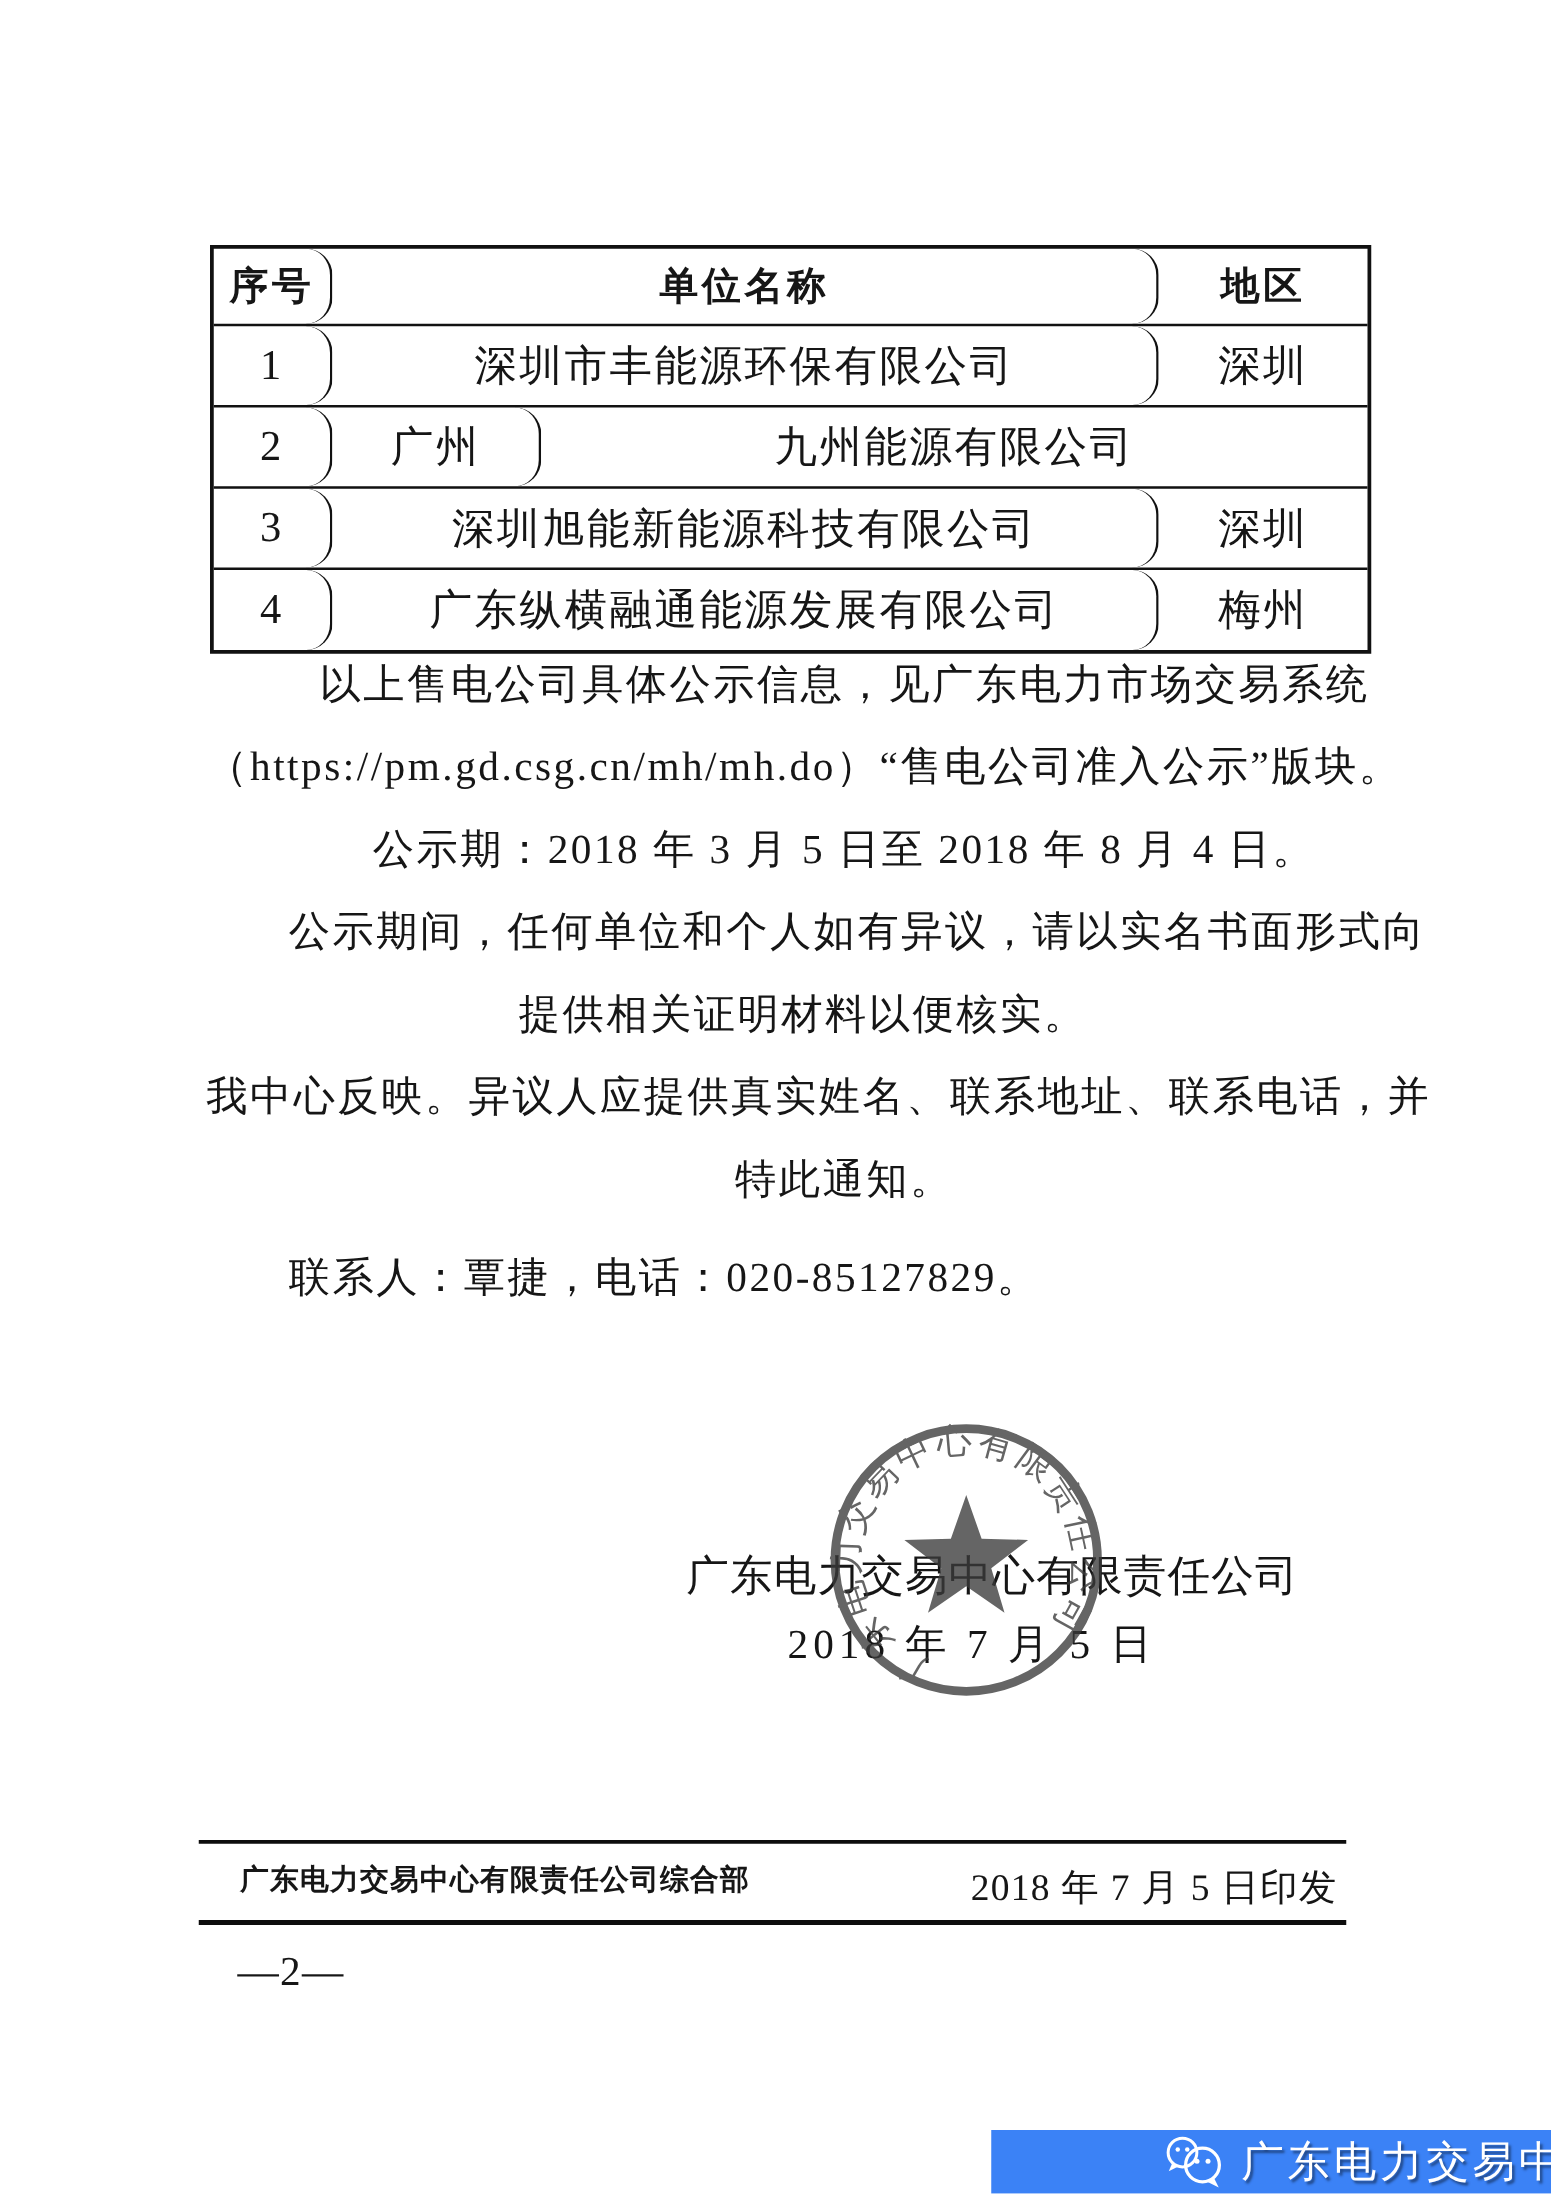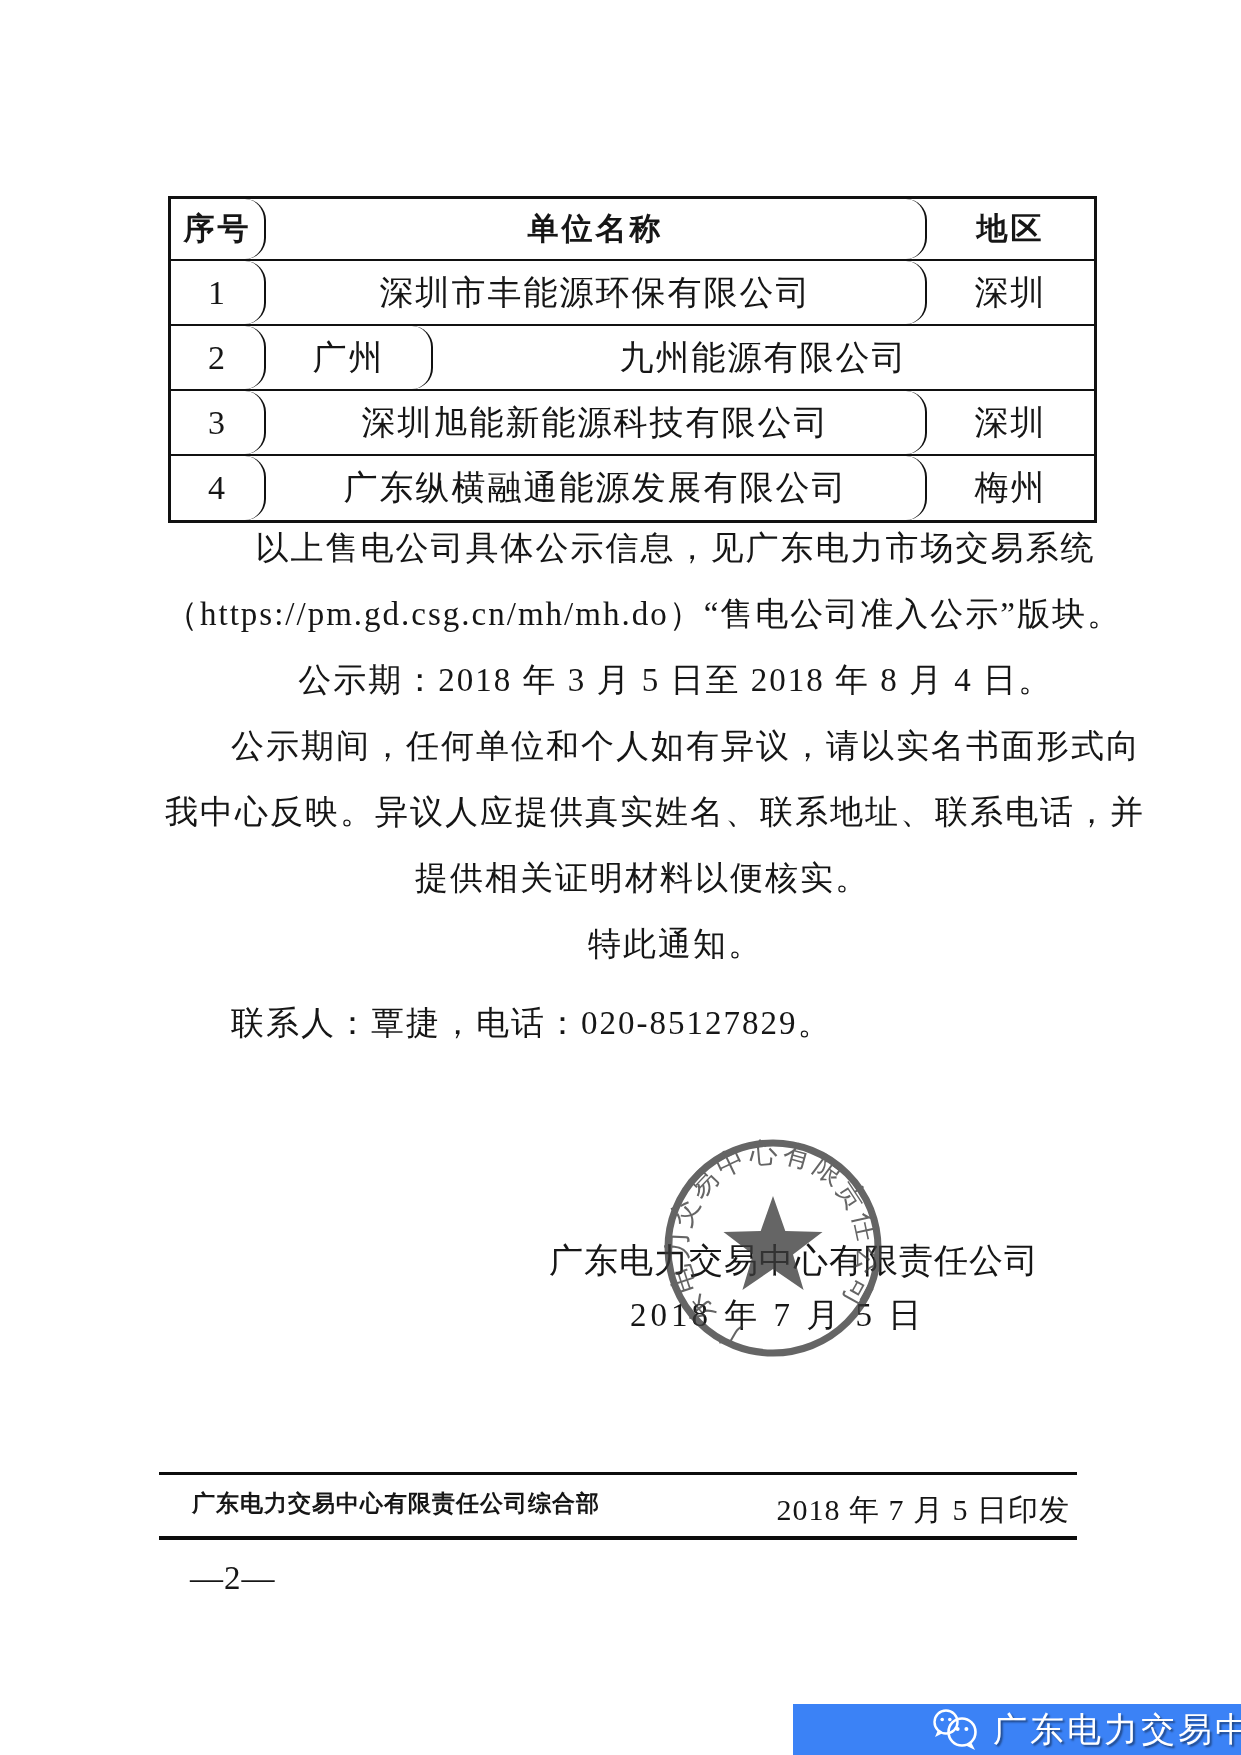--- a/index.html
+++ b/index.html
@@ -87,22 +87,22 @@
       <div class="t-cell c2">广东纵横融通能源发展有限公司</div>
       <div class="t-cell c3">梅州</div>
     </div>
   </div>
 
   <div class="body-block">
     <div class="line indent">以上售电公司具体公示信息，见广东电力市场交易系统</div>
     <div class="line">（https://pm.gd.csg.cn/mh/mh.do）“售电公司准入公示”版块。</div>
     <div class="line indent">公示期：2018 年 3 月 5 日至 2018 年 8 月 4 日。</div>
     <div class="line indent">公示期间，任何单位和个人如有异议，请以实名书面形式向</div>
+    <div class="line">提供相关证明材料以便核实。</div>
     <div class="line">我中心反映。异议人应提供真实姓名、联系地址、联系电话，并</div>
-    <div class="line">提供相关证明材料以便核实。</div>
     <div class="line indent">特此通知。</div>
   </div>
 
   <div class="contact">联系人：覃捷，电话：020-85127829。</div>
 
   <div class="sig-company">广东电力交易中心有限责任公司</div>
   <div class="sig-date">2018 年 7 月 5 日</div>
 
   <svg class="seal" viewBox="0 0 240 240">
     <defs>

